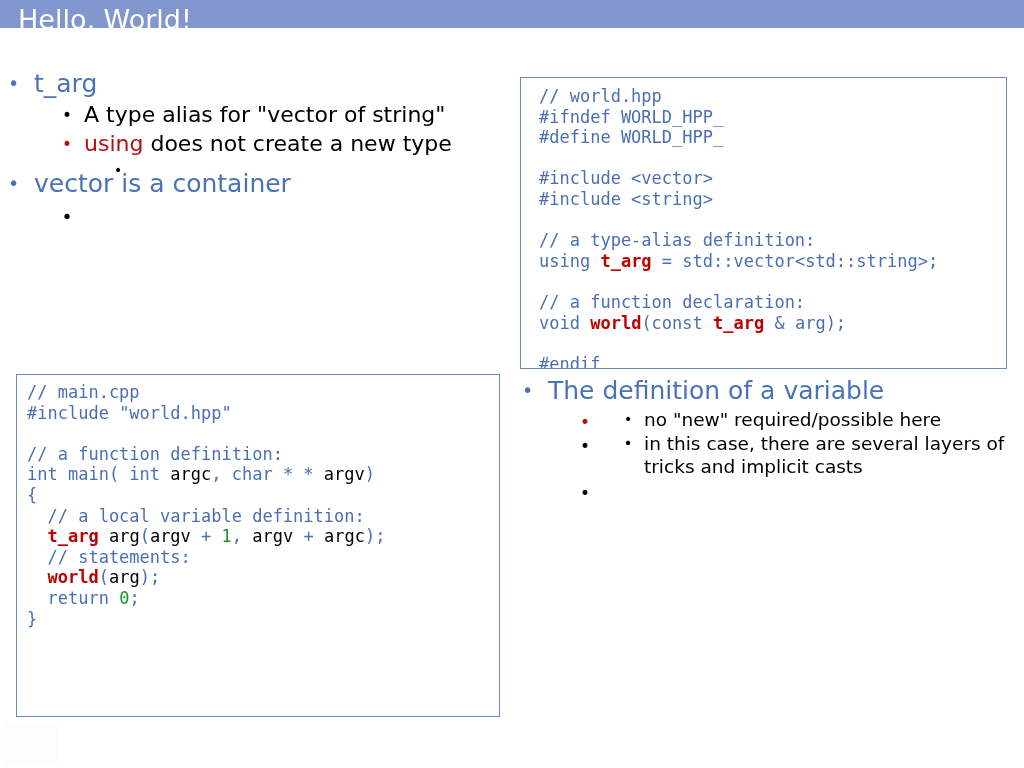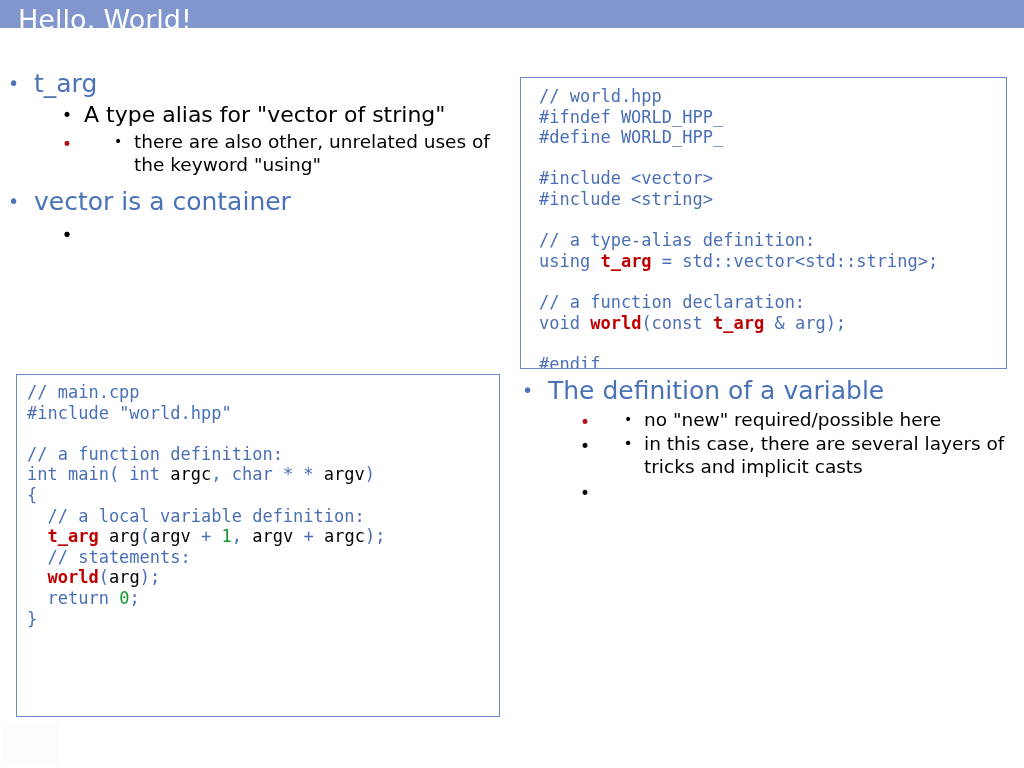--- a/index.html
+++ b/index.html
@@ -177,25 +177,25 @@
     <span class="btxt">t_arg</span>
   </li>
 
   <li class="bullet lvl2">
     <span class="dot">•</span>
     <span class="btxt">A type alias for "vector of string"</span>
   </li>
 
   <li class="bullet lvl2 reddot">
     <span class="dot">•</span>
-  </li>
-
-  <li class="bullet lvl3">
-    <span class="dot">•</span>
-    <span class="btxt">there are also other, unrelated uses of the keyword "using"</span>
+    <span class="btxt"><span class="kw-red">using</span><span> does not create a new type</span></span>
+  </li>
+
+  <li class="bullet lvl3">
+    <span class="dot">•</span>
   </li>
 
   <li class="bullet lvl1" style="margin-top:10px;">
     <span class="dot">•</span>
     <span class="btxt">vector is a container</span>
   </li>
 
   <li class="bullet lvl2" style="margin-top:4px;">
     <span class="dot">•</span>
   </li>

